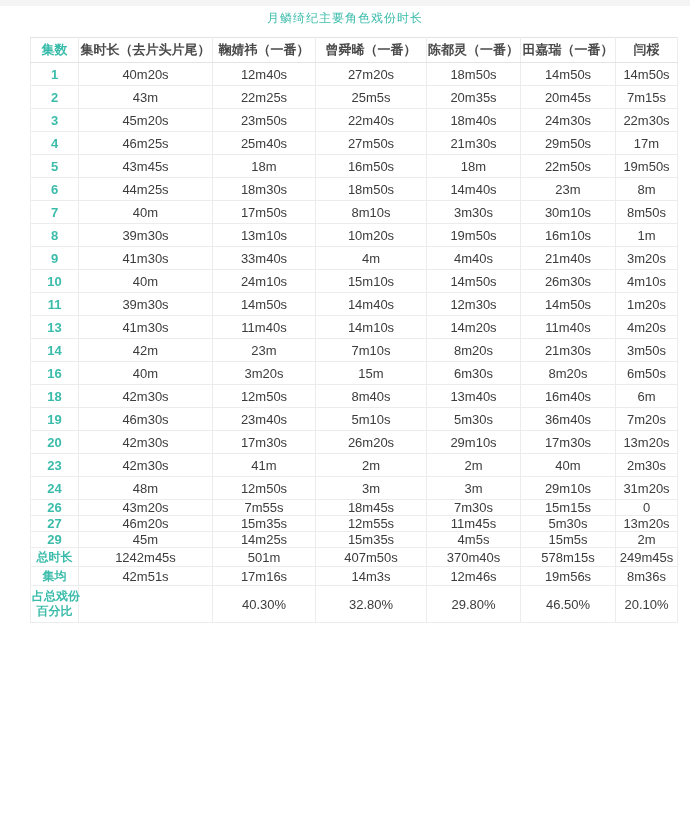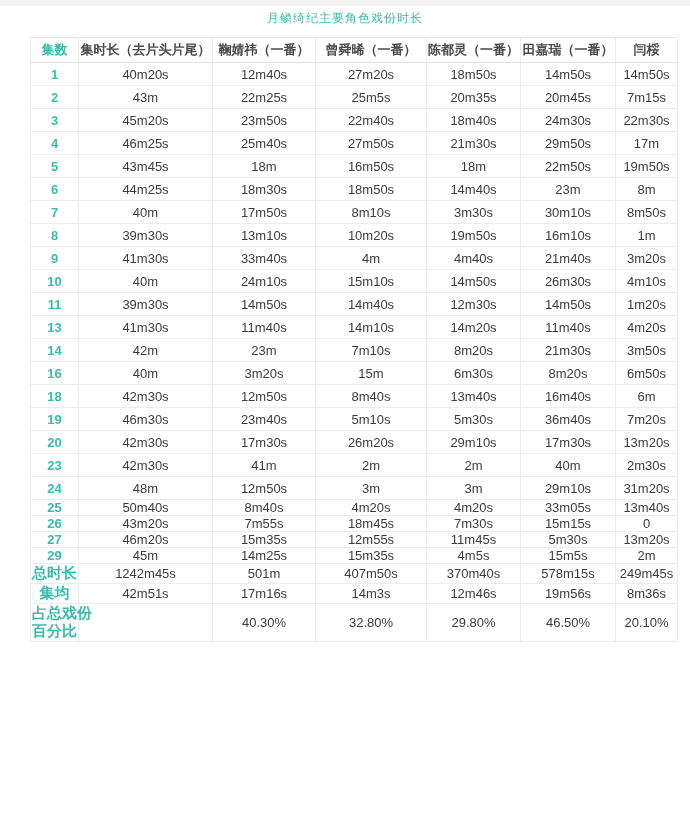--- a/index.html
+++ b/index.html
@@ -60,21 +60,21 @@
   tbody td{height:23px;}
   tbody td.accent{color:var(--accent);font-weight:bold;}
   tr.compact td{height:16px;}
   tfoot td{height:19px;}
   tfoot tr.percent-row td{height:37px;}
   td.footer-label{
     color:var(--accent);
     font-weight:bold;
     white-space:pre-line;
     line-height:1.25;
-    font-size:15px;
+    font-size:12px;
   }
 </style>
 </head>
 <body>
 
 <div class="page">
   <div class="edge-strip"></div>
 
   <div class="page-title">月鳞绮纪主要角色戏份时长</div>
 
@@ -265,29 +265,20 @@
         <tr>
           <td class="accent">24</td>
           <td>48m</td>
           <td>12m50s</td>
           <td>3m</td>
           <td>3m</td>
           <td>29m10s</td>
           <td>31m20s</td>
         </tr>
         <tr class="compact">
-          <td class="accent">25</td>
-          <td>50m40s</td>
-          <td>8m40s</td>
-          <td>4m20s</td>
-          <td>4m20s</td>
-          <td>33m05s</td>
-          <td>13m40s</td>
-        </tr>
-        <tr class="compact">
           <td class="accent">26</td>
           <td>43m20s</td>
           <td>7m55s</td>
           <td>18m45s</td>
           <td>7m30s</td>
           <td>15m15s</td>
           <td>0</td>
         </tr>
         <tr class="compact">
           <td class="accent">27</td>

